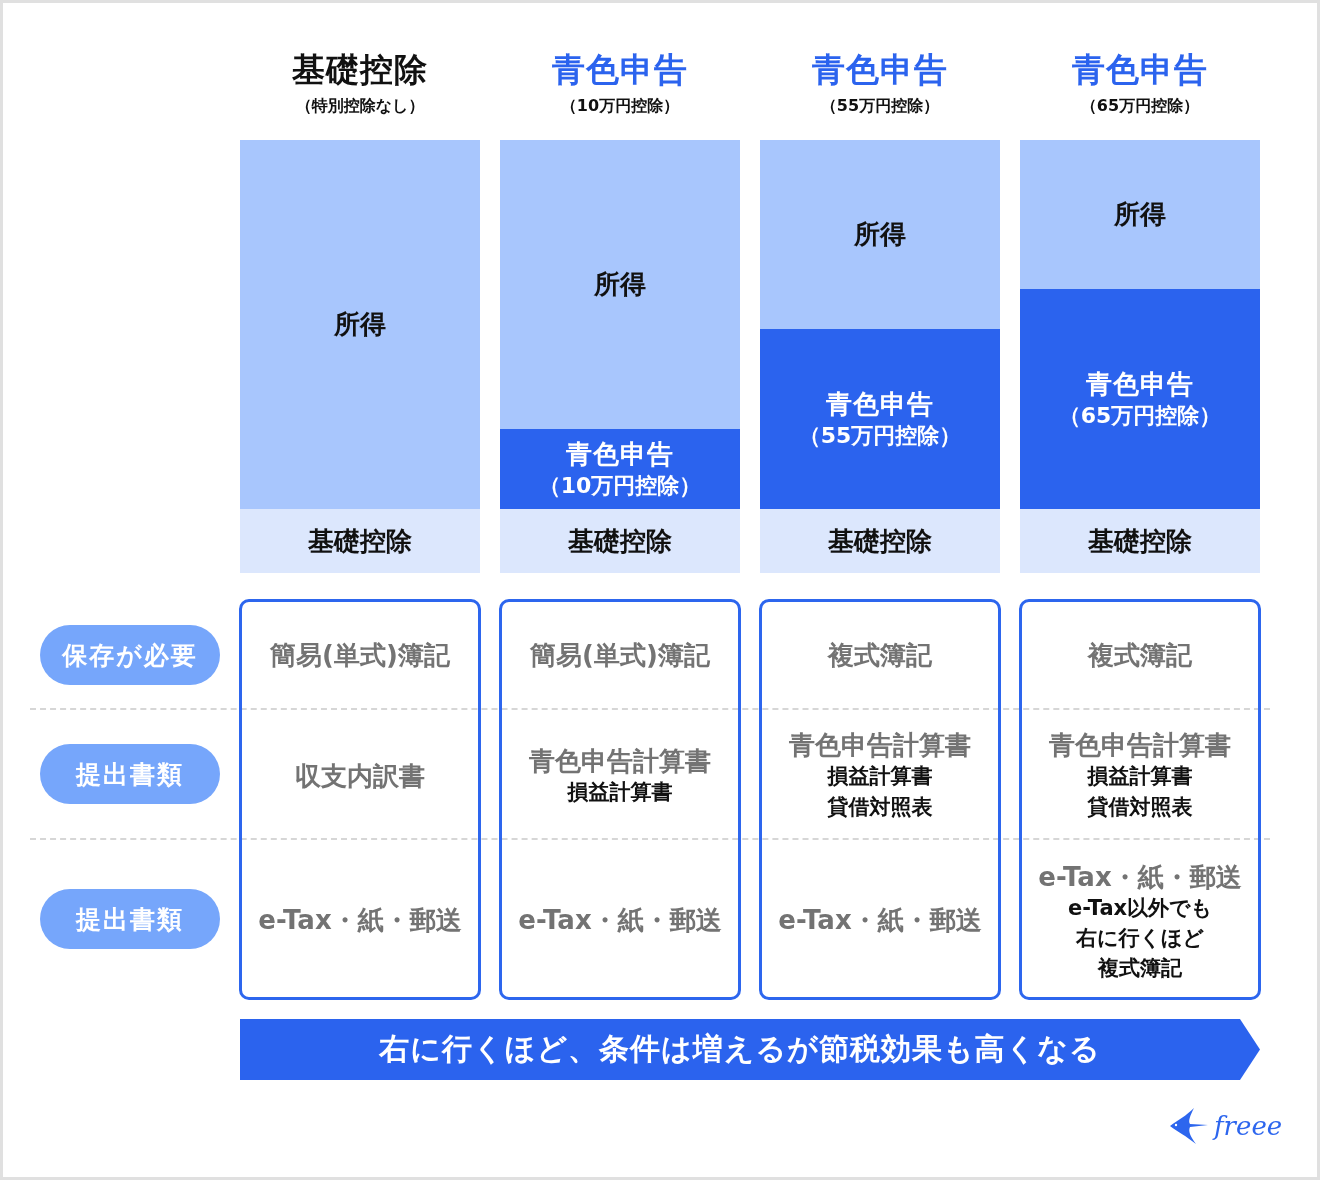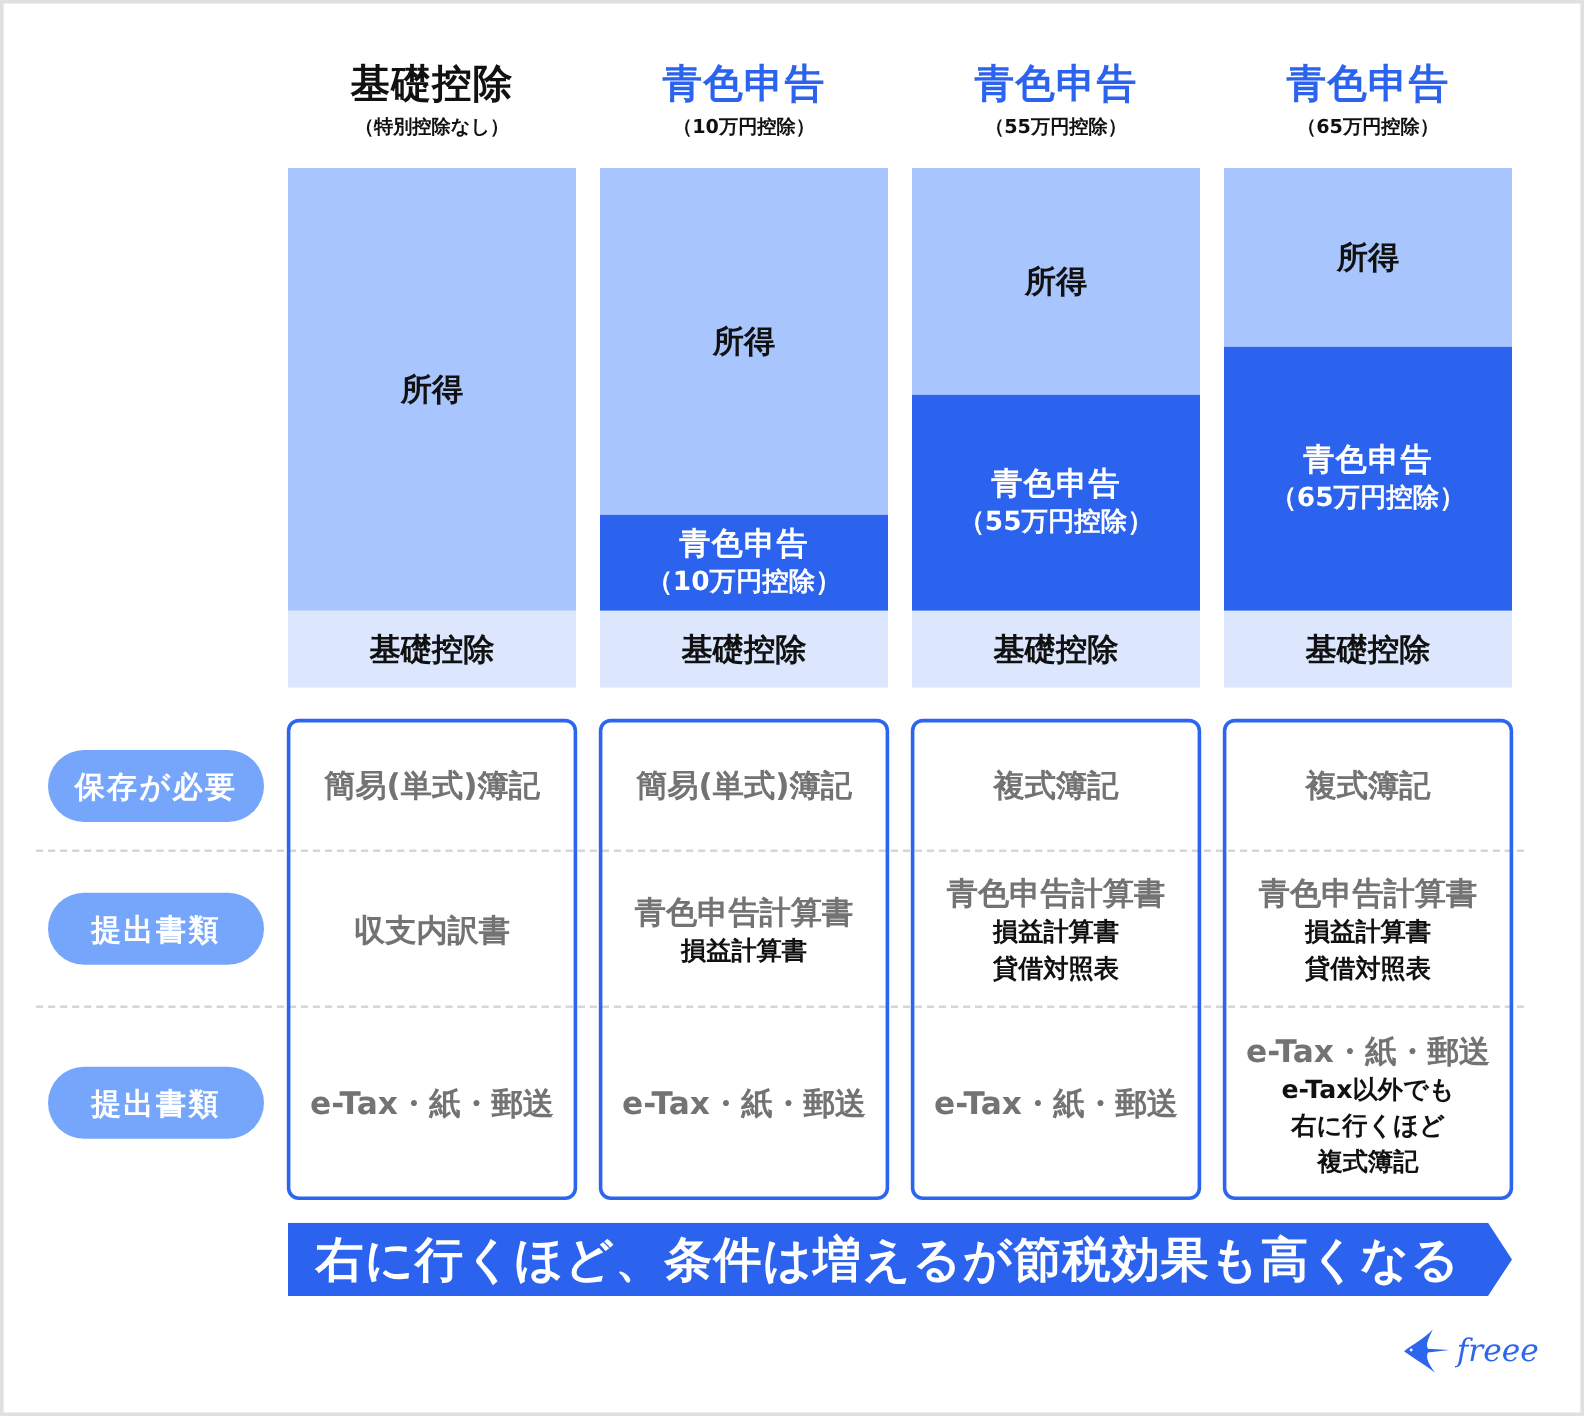--- a/index.html
+++ b/index.html
@@ -18,21 +18,21 @@
   .seg-base { background: #dce7fd; color: #111; font-size: 26px; height: 64px; top: 369px; }
   .card { position: absolute; top: 599px; width: 242px; height: 401px; border: 3px solid #2d66ee; border-radius: 10px; }
   .cell { position: absolute; left: 0; width: 100%; display: flex; flex-direction: column; align-items: center; justify-content: center; text-align: center; }
   .blue { color: #737373; }
   .dark { color: #111; }
   .big { font-size: 26px; line-height: 32px; }
   .small { font-size: 21px; line-height: 31px; }
   .pill { position: absolute; left: 40px; width: 180px; height: 60px; border-radius: 30px; background: #76a6fb; color: #ffffff; font-size: 25px; display: flex; align-items: center; justify-content: center; letter-spacing: 2px; }
   .dash { position: absolute; left: 30px; width: 1240px; height: 0; border-top: 2px dashed #d6d6d6; }
   .arrow { position: absolute; left: 240px; top: 1019px; width: 1020px; height: 61px; }
-  .arrow-label { position: absolute; left: 0; top: 0; width: 1000px; height: 61px; display: flex; align-items: center; justify-content: center; color: #ffffff; font-size: 40px; letter-spacing: 1px; }
+  .arrow-label { position: absolute; left: 0; top: 0; width: 1000px; height: 61px; display: flex; align-items: center; justify-content: center; color: #ffffff; font-size: 30px; letter-spacing: 1px; }
   .logo { position: absolute; left: 1168px; top: 1104px; width: 120px; height: 44px; display: flex; align-items: center; color: #2d66ee; }
   .logo-text { font-family: "DejaVu Serif", serif; font-style: italic; font-size: 26px; font-weight: normal; margin-left: 2px; }
 </style>
 </head>
 <body>
 
 <div class="canvas"></div>
 
 <div class="col-head" style="left:240px;">
   <div class="t1" style="color:#111;">基礎控除</div>

